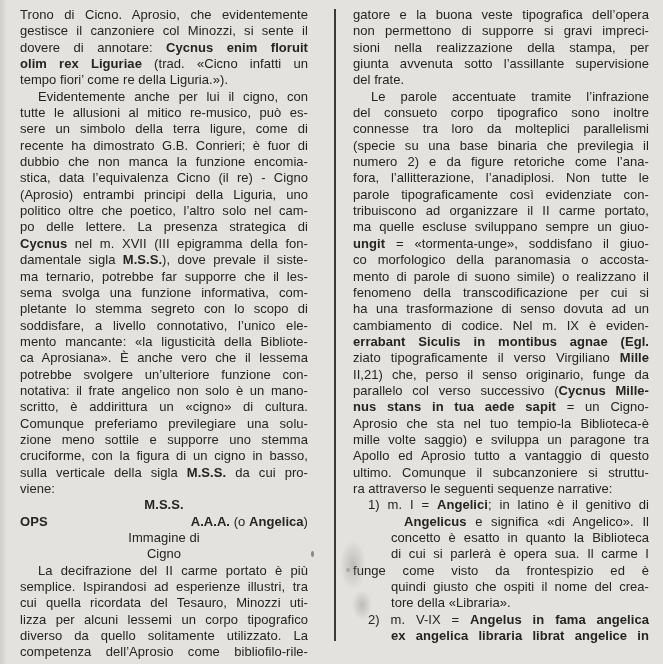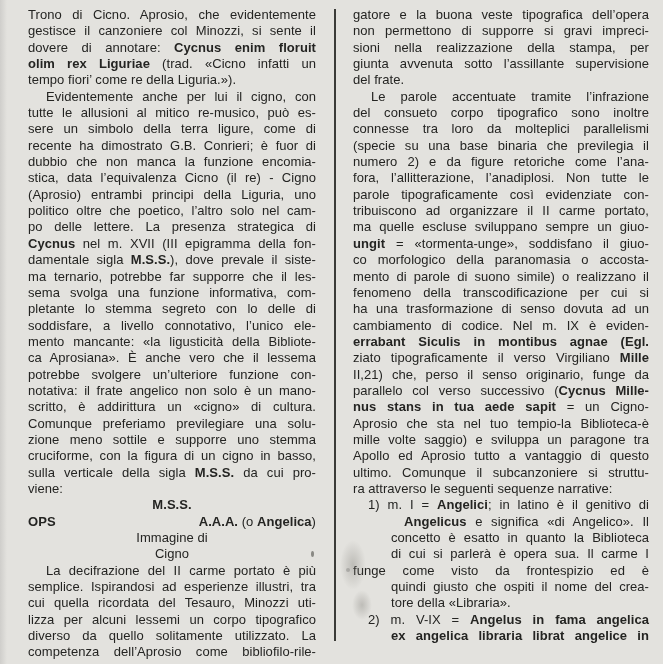--- a/index.html
+++ b/index.html
@@ -23,21 +23,21 @@
   .edge-shade {
     position: absolute;
     left: 0; top: 0;
     width: 7px; height: 664px;
     background: linear-gradient(to right, #cfcecb, #e3e2de);
   }
   .col {
     position: absolute;
     top: 7px;
   }
-  .col-left  { left: 28px;  width: 288px; }
+  .col-left  { left: 20px;  width: 288px; }
   .col-right { left: 353px; width: 296px; }
   .divider {
     position: absolute;
     left: 334px;
     top: 9px;
     width: 2px;
     height: 632px;
     background: #3b3b38;
   }
   .line {
@@ -79,21 +79,21 @@
       <div class="line j"><span>recente ha dimostrato G.B. Conrieri; è fuor di</span></div>
       <div class="line j"><span>dubbio che non manca la funzione encomia-</span></div>
       <div class="line j"><span>stica, data l’equivalenza Cicno (il re) - Cigno</span></div>
       <div class="line j"><span>(Aprosio) entrambi principi della Liguria, uno</span></div>
       <div class="line j"><span>politico oltre che poetico, l’altro solo nel cam-</span></div>
       <div class="line j"><span>po delle lettere. La presenza strategica di</span></div>
       <div class="line j"><span class="b">Cycnus</span><span> nel m. XVII (III epigramma della fon-</span></div>
       <div class="line j"><span>damentale sigla </span><span class="b">M.S.S.</span><span>), dove prevale il siste-</span></div>
       <div class="line j"><span>ma ternario, potrebbe far supporre che il les-</span></div>
       <div class="line j"><span>sema svolga una funzione informativa, com-</span></div>
-      <div class="line j"><span>pletante lo stemma segreto con lo delle di</span></div>
+      <div class="line j"><span>pletante lo stemma segreto con lo scopo di</span></div>
       <div class="line j"><span>soddisfare, a livello connotativo, l’unico ele-</span></div>
       <div class="line j"><span>mento mancante: «la ligusticità della Bibliote-</span></div>
       <div class="line j"><span>ca Aprosiana». È anche vero che il lessema</span></div>
       <div class="line j"><span>potrebbe svolgere un’ulteriore funzione con-</span></div>
       <div class="line j"><span>notativa: il frate angelico non solo è un mano-</span></div>
       <div class="line j"><span>scritto, è addirittura un «cigno» di cultura.</span></div>
       <div class="line j"><span>Comunque preferiamo previlegiare una solu-</span></div>
       <div class="line j"><span>zione meno sottile e supporre uno stemma</span></div>
       <div class="line j"><span>cruciforme, con la figura di un cigno in basso,</span></div>
       <div class="line j"><span>sulla verticale della sigla </span><span class="b">M.S.S.</span><span> da cui pro-</span></div>

